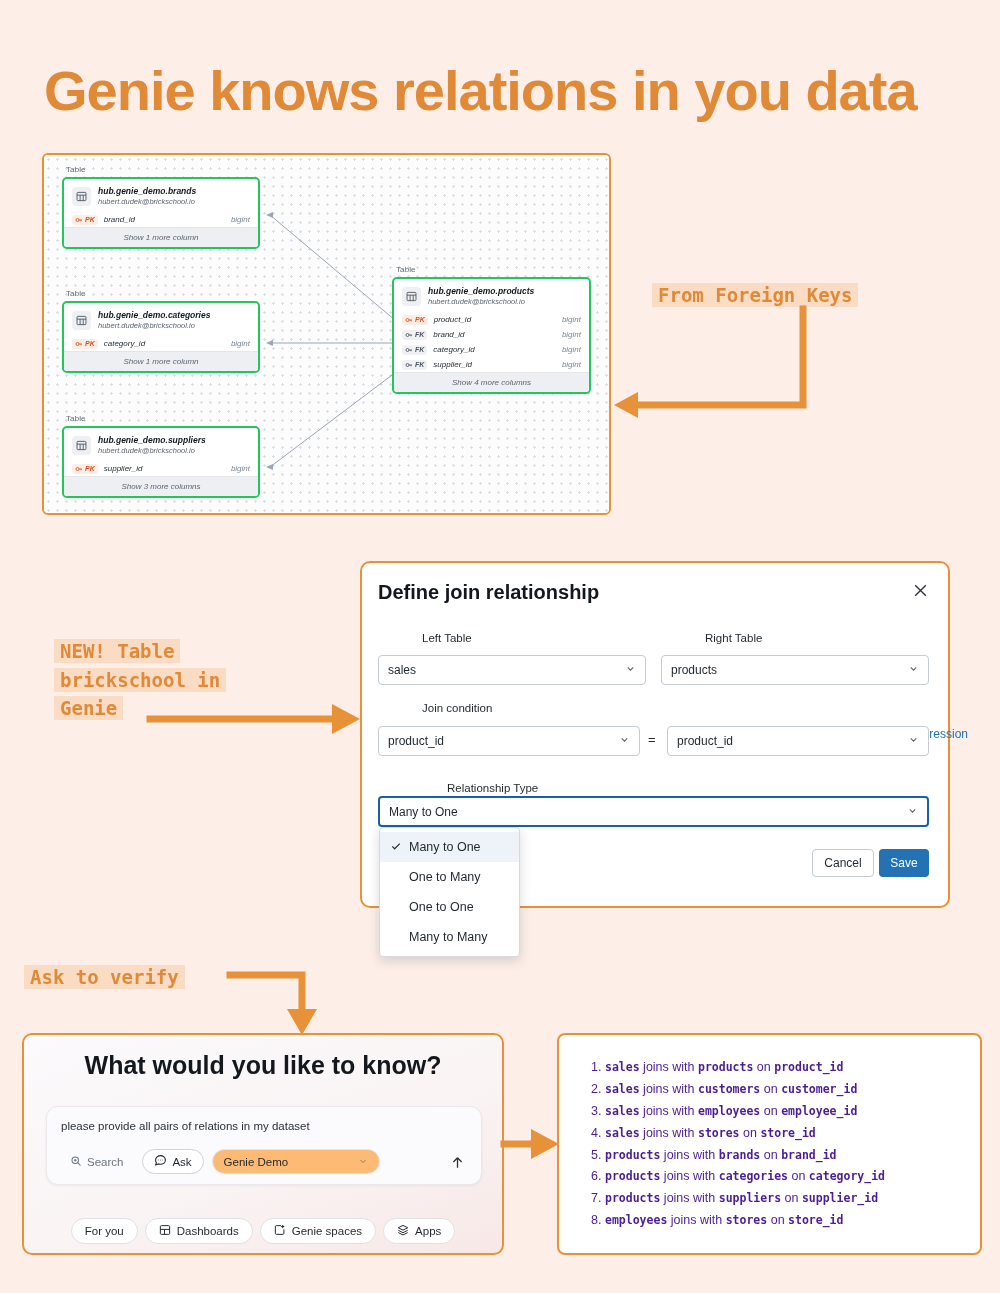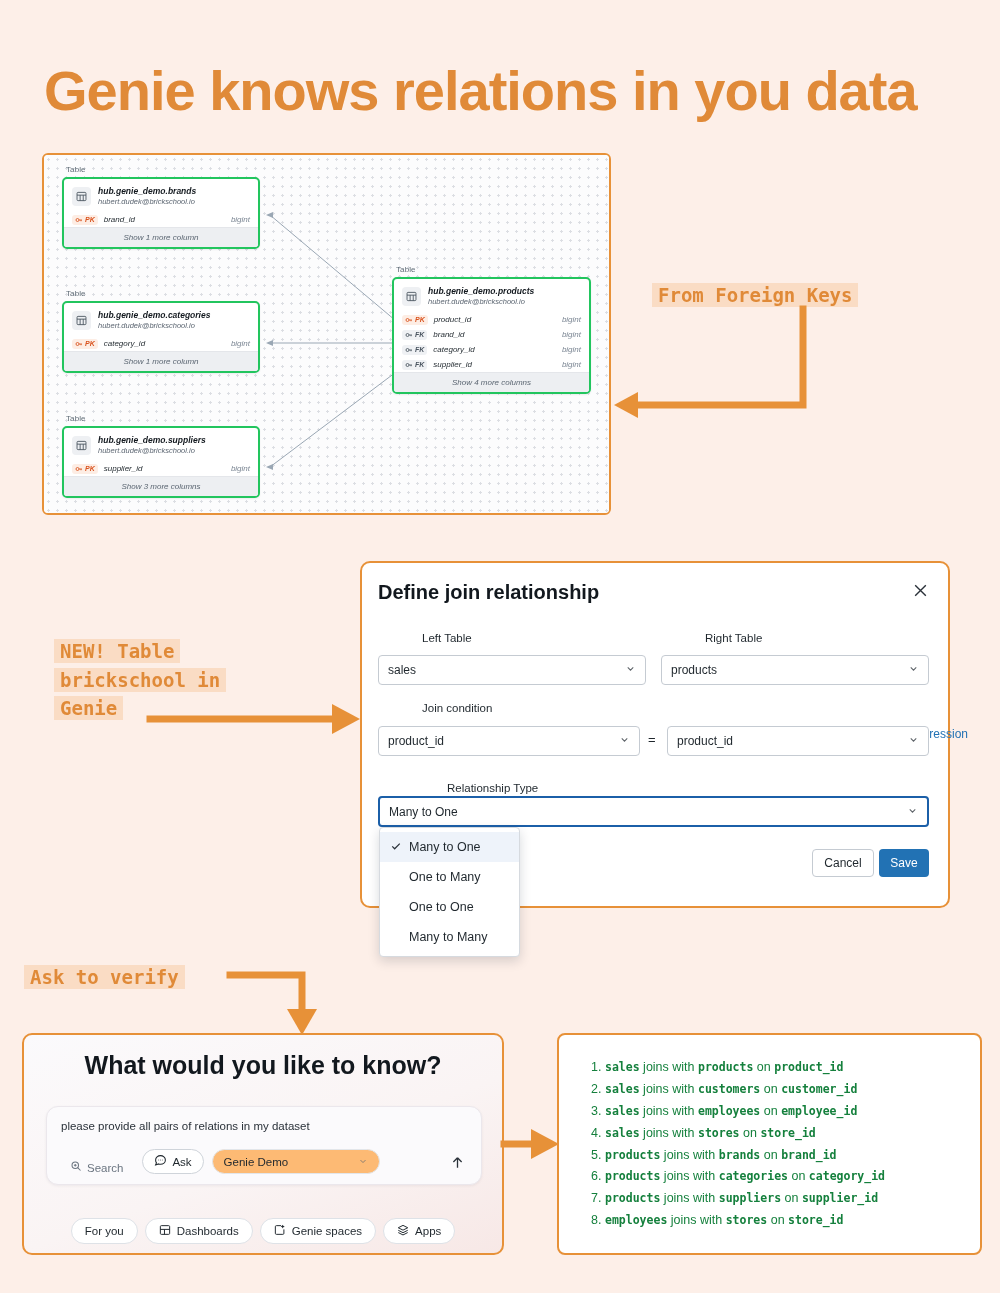--- a/index.html
+++ b/index.html
@@ -124,21 +124,21 @@
   #genie-input{
     position:absolute;left:22px;top:71px;width:436px;height:79px;
     background:#FBFAFC;border:1px solid #EBE7EC;border-radius:12px;
     box-shadow:0 1px 3px rgba(15,23,42,.06);box-sizing:border-box;
   }
   #genie-prompt{position:absolute;left:14px;top:13px;font-size:11.5px;color:#2A3139;}
   .pill{
     height:25px;border-radius:13px;display:inline-flex;align-items:center;gap:5px;
     padding:0 11px;font-size:11.5px;box-sizing:border-box;cursor:pointer;
   }
-  .pill.plain{color:#6B7580;align-items:flex-end;}
+  .pill.plain{color:#6B7580;}
   .pill.bordered{border:1px solid #CFD4DA;background:#fff;color:#1F272D;}
   .pill.space{border:1px solid #E3E6EA;background:#fdba74;color:#1F272D;width:168px;}
   .pill.space .val{flex:1 1 auto;}
   #send-btn{
     position:absolute;right:13px;top:44px;width:22px;height:22px;
     display:flex;align-items:center;justify-content:center;cursor:pointer;
   }
   #genie-chips{
     position:absolute;left:0;right:0;top:183px;
     display:flex;justify-content:center;gap:7px;
@@ -150,21 +150,21 @@
   }
 
   
   #answer-panel{
     left:557px;top:1033px;width:425px;height:222px;
     background:#fff;border:2px solid #E79138;border-radius:8px;
     box-sizing:border-box;padding:14px 16px;
   }
   #answer-intro{font-size:12.5px;color:#1F272D;}
   #answer-list{margin:8px 0 0 0;padding-left:30px;}
-  #answer-list li{font-size:12.5px;line-height:1.75;color:#15803d;}
+  #answer-list li{font-size:12.5px;line-height:1.75;color:#4c1d95;}
   .mono{font-family:"DejaVu Sans Mono", monospace;font-size:11.5px;font-weight:bold;}
 
   
   .arrow-svg{position:absolute;overflow:visible;pointer-events:none;}
 </style>
 </head>
 <body>
 
 <div class="abs" id="page-title">Genie knows relations in you data</div>
 

